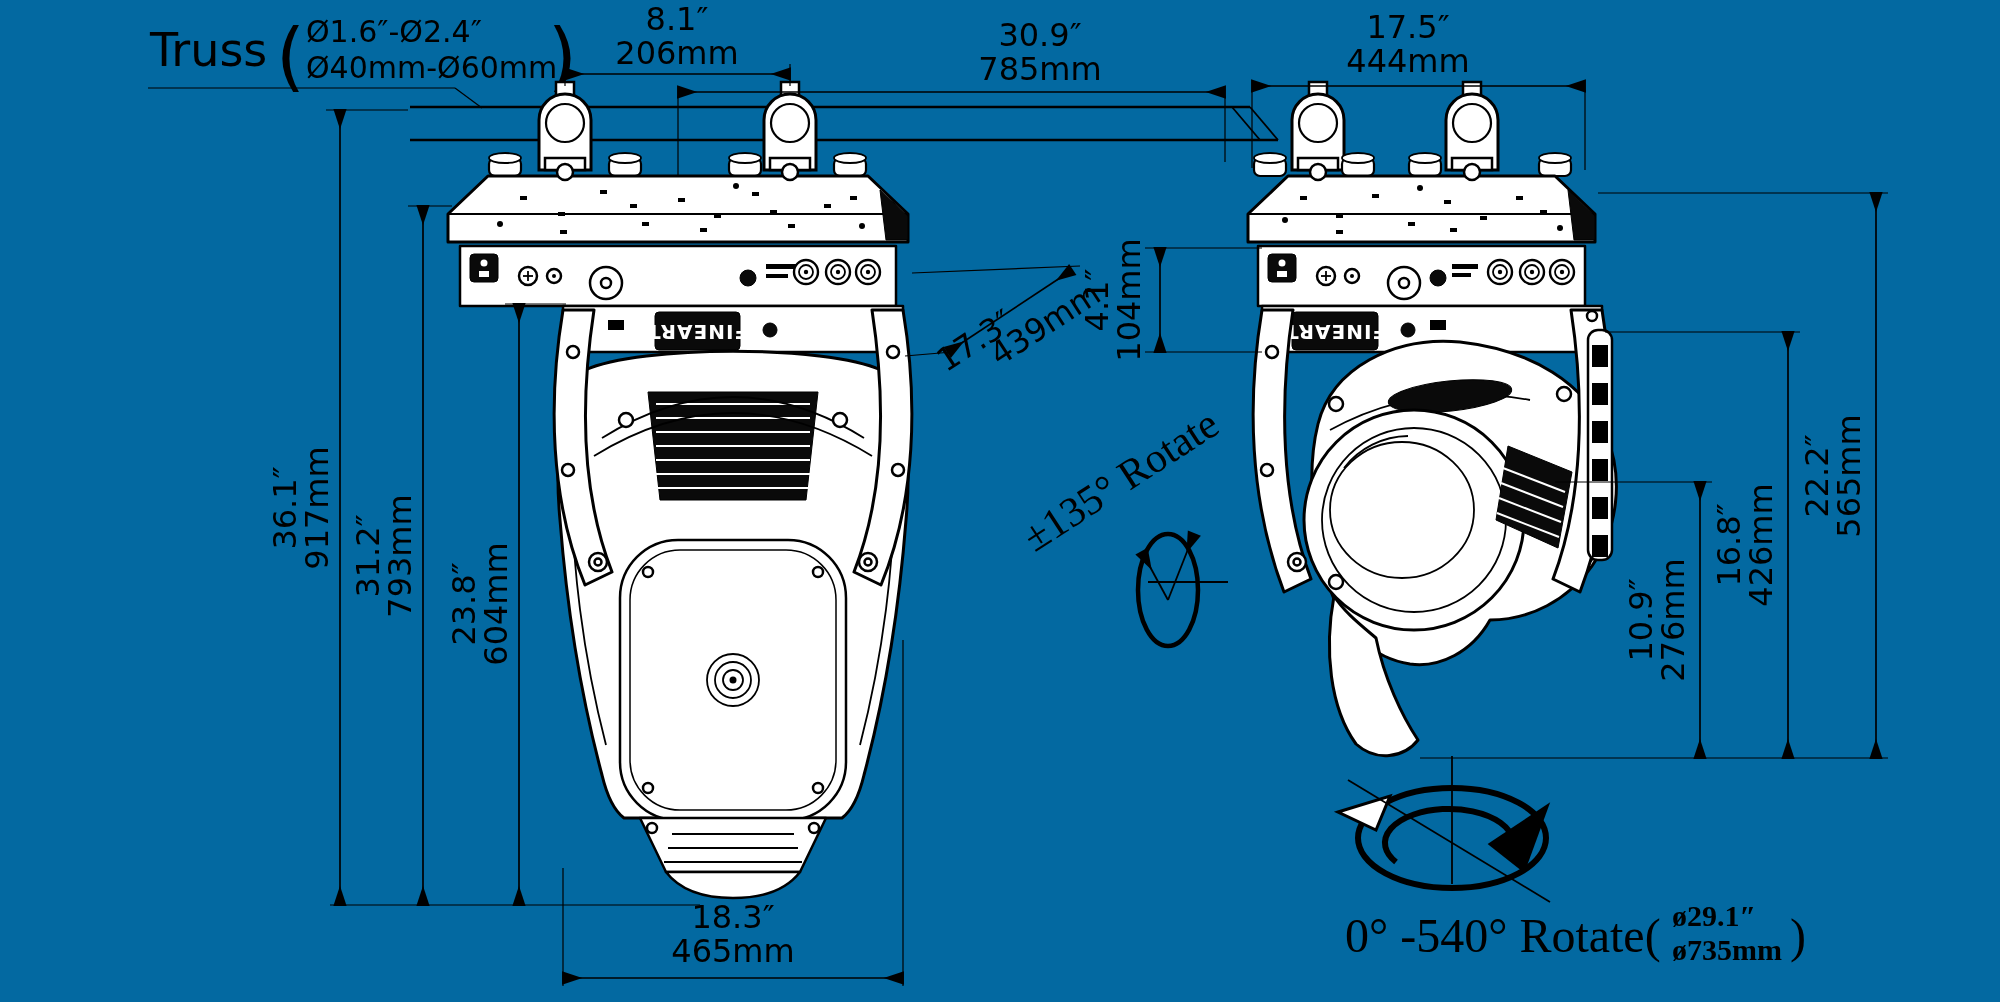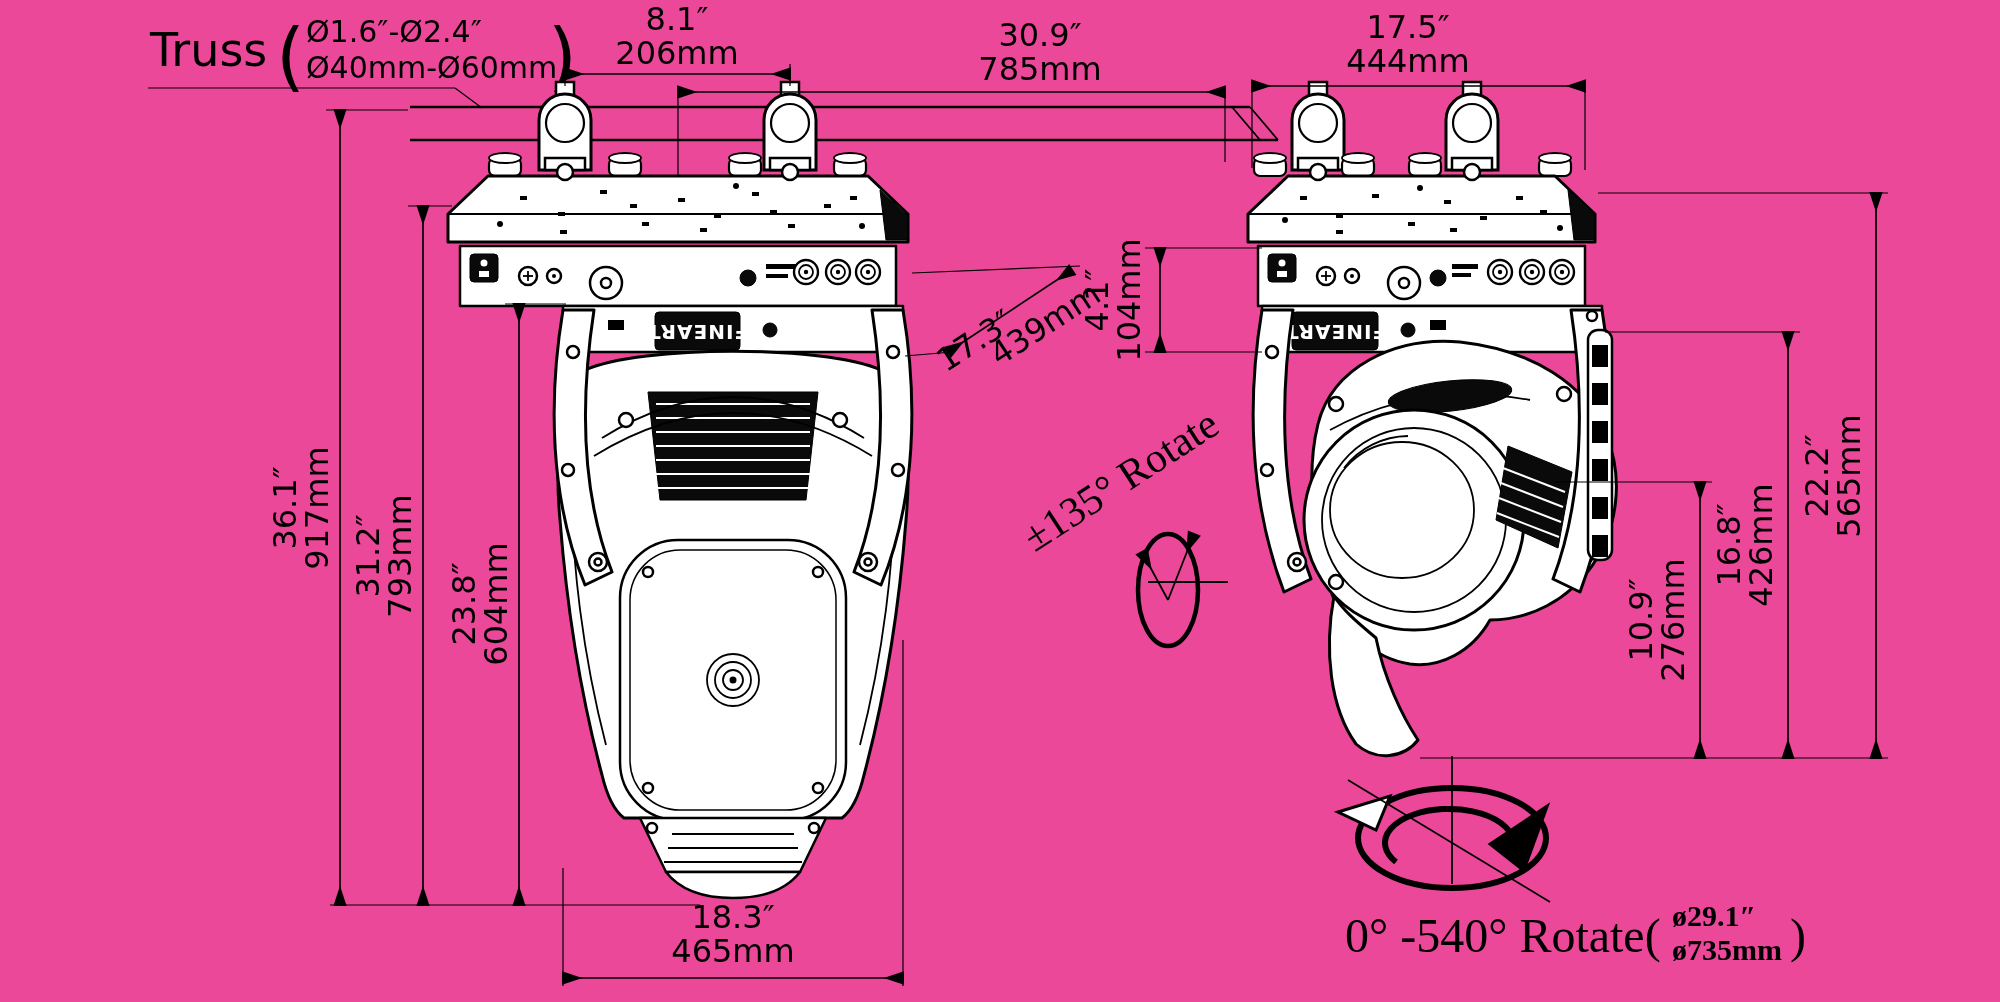--- a/index.html
+++ b/index.html
@@ -1,16 +1,16 @@
 <!DOCTYPE html>
 <html><head>
 <meta charset="utf-8">
 <style>
   html,body{margin:0;padding:0;background:#fff;}
-  #stage{position:relative;width:2000px;height:1002px;background:#ec4899;overflow:hidden;}
+  #stage{position:relative;width:2000px;height:1002px;background:#0369a1;overflow:hidden;}
   svg{display:block;}
   .dim{stroke:#000;stroke-width:1.7;fill:none;}
   .thin{stroke:#000;stroke-width:1.2;fill:none;}
   .out{stroke:#000;stroke-width:3;fill:#fff;stroke-linejoin:round;}
   .out2{stroke:#000;stroke-width:2.5;fill:#fff;stroke-linejoin:round;}
   .ln{stroke:#000;stroke-width:2.5;fill:none;}
   .ln2{stroke:#000;stroke-width:1.8;fill:none;}
   .dark{fill:#0a0a0a;stroke:#000;}
   .dimtxt{font-family:"DejaVu Sans",sans-serif;font-size:32px;fill:#000;text-anchor:middle;}
   .trussmain{font-family:"DejaVu Sans",sans-serif;font-size:46px;fill:#000;}

